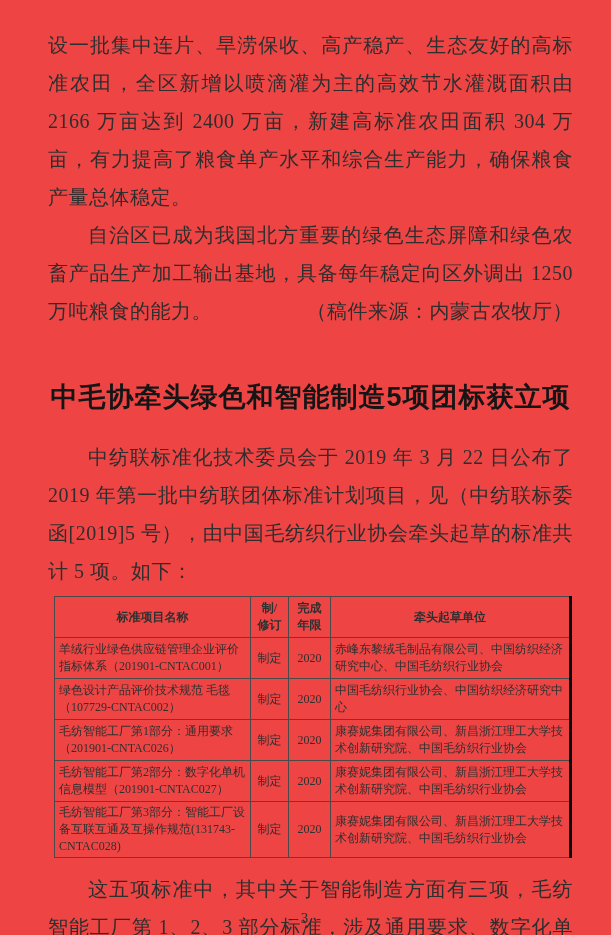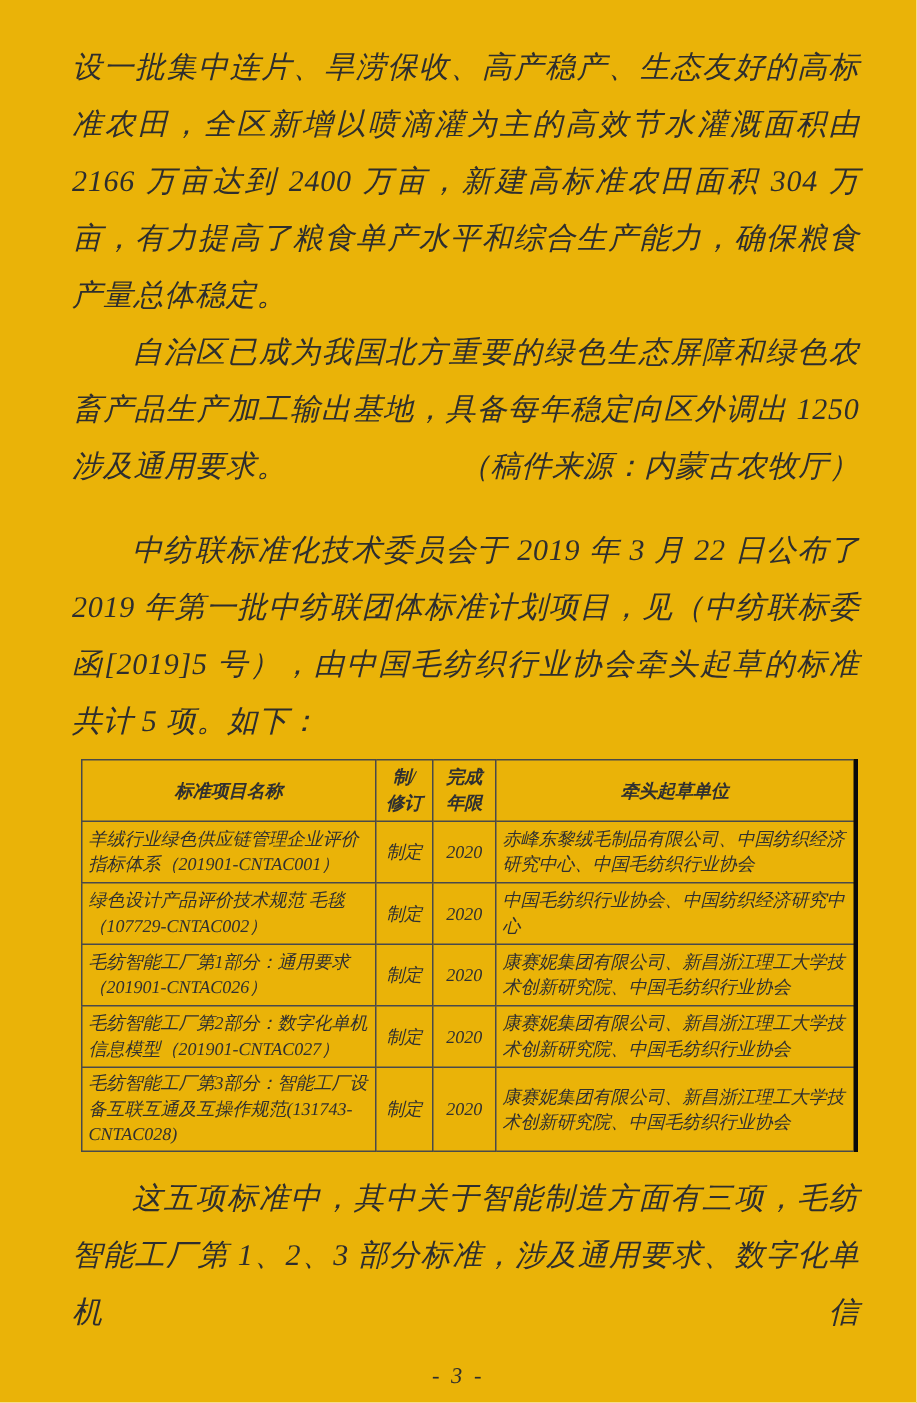--- a/index.html
+++ b/index.html
@@ -1,24 +1,23 @@
 <!DOCTYPE html>
 <html><head>
 <meta charset="utf-8">
 <style>
   html, body { margin: 0; padding: 0; background: #ffffff; }
   .page {
     position: relative;
     width: 611px;
     height: 935px;
-    background: #eab308;
+    background: #ef4444;
     overflow: hidden;
     font-family: "Liberation Serif", "DejaVu Serif", serif;
     color: #2e2e2e;
-    font-style: italic;
   }
   .content {
     padding: 26px 38px 0 48px;
   }
   p.body {
     margin: 0;
     font-size: 20px;
     line-height: 38px;
     text-align: justify;
     letter-spacing: 0.5px;
@@ -90,25 +89,26 @@
 <body>
 
 <div class="page">
   <div class="content">
 
     <p class="body">设一批集中连片、旱涝保收、高产稳产、生态友好的高标准农田，全区新增以喷滴灌为主的高效节水灌溉面积由 2166 万亩达到 2400 万亩，新建高标准农田面积 304 万亩，有力提高了粮食单产水平和综合生产能力，确保粮食产量总体稳定。</p>
 
     <div>
       <p class="body indent fill-last">自治区已成为我国北方重要的绿色生态屏障和绿色农畜产品生产加工输出基地，具备每年稳定向区外调出 1250</p>
       <div class="split-line">
-        <span>涉及通用要求。</span>
+        <span>万吨粮食的能力。</span>
         <span>（稿件来源：内蒙古农牧厅）</span>
       </div>
     </div>
 
+    <h1 class="article-title">中毛协牵头绿色和智能制造5项团标获立项</h1>
 
     <p class="body indent after-title">中纺联标准化技术委员会于 2019 年 3 月 22 日公布了 2019 年第一批中纺联团体标准计划项目，见（中纺联标委函[2019]5 号），由中国毛纺织行业协会牵头起草的标准共计 5 项。如下：</p>
 
     <table class="standards">
       <colgroup>
         <col class="w-name">
           <col class="w-type">
           <col class="w-year">
           <col>
       </colgroup>

